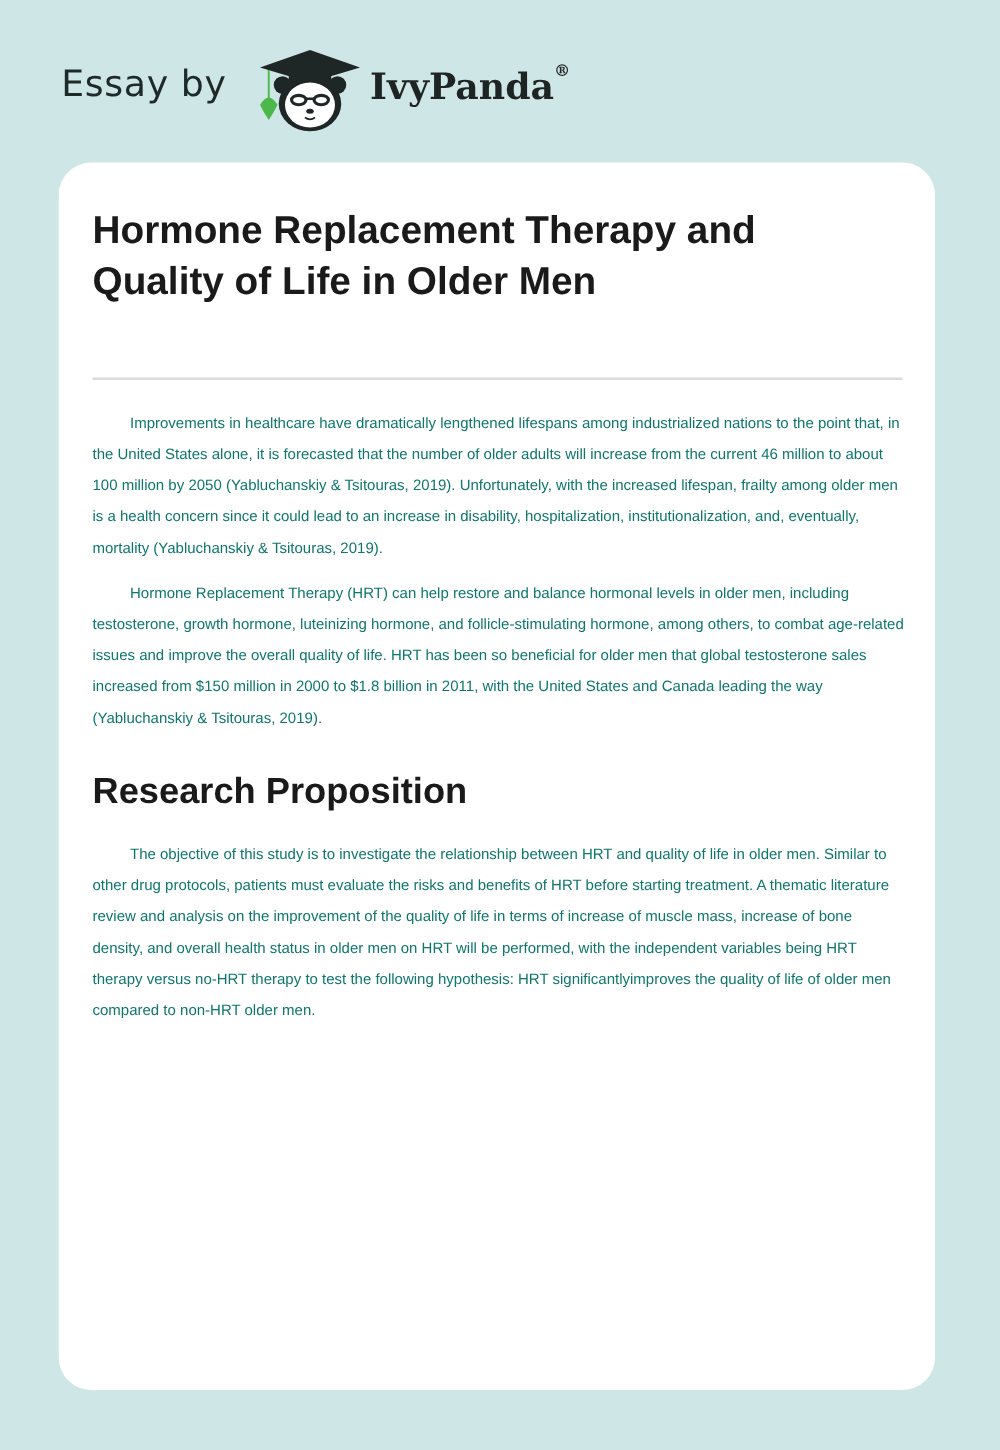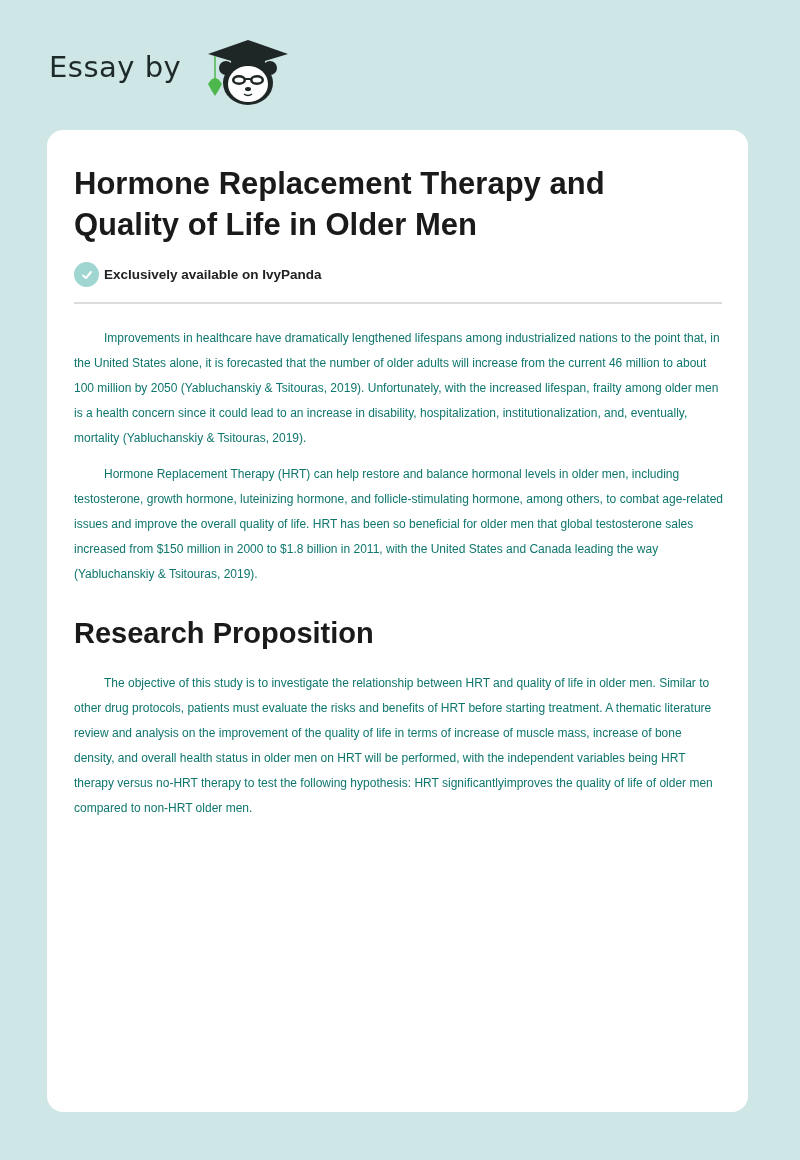--- a/index.html
+++ b/index.html
@@ -41,21 +41,21 @@
     font-size: 13px;
     vertical-align: top;
     position: relative;
     top: -2px;
   }
   .card {
     position: absolute;
     left: 47px; top: 130px;
     width: 701px; height: 982px;
     background: #ffffff;
-    border-radius: 16px;
+    border-radius: 26px;
   }
   .title {
     position: absolute;
     left: 27px; top: 33px;
     width: 640px;
     font-size: 31px;
     font-weight: bold;
     line-height: 41px;
     color: #1a1a1a;
   }
@@ -128,33 +128,26 @@
 
     <ellipse cx="36" cy="44" rx="7" ry="5" fill="#1f2626"></ellipse>
     <ellipse cx="54" cy="44" rx="7" ry="5" fill="#1f2626"></ellipse>
     <rect x="40" y="42" width="10" height="2" fill="#1f2626"></rect>
     <ellipse cx="36" cy="44" rx="4.5" ry="2.5" fill="#ffffff"></ellipse>
     <ellipse cx="54" cy="44" rx="4.5" ry="2.5" fill="#ffffff"></ellipse>
 
     <ellipse cx="45" cy="53" rx="3" ry="2" fill="#1f2626"></ellipse>
     <path d="M41,58 Q45,61 49,58" stroke="#1f2626" stroke-width="1.5" fill="none"></path>
   </svg>
+  <span class="brand-name"><span>IvyPanda</span><sup>®</sup></span>
 </div>
 
 <div class="card">
   <h1 class="title">Hormone Replacement Therapy and Quality of Life in Older Men</h1>
 
-  <div class="badge">
-    <span class="check-icon">
-      <svg width="12" height="12" viewBox="0 0 12 12">
-        <path d="M2,6.5 L5,9 L10,3" stroke="#ffffff" stroke-width="2" fill="none" stroke-linecap="round" stroke-linejoin="round"></path>
-      </svg>
-    </span>
-    <span class="badge-text">Exclusively available on IvyPanda</span>
-  </div>
 
   <div class="divider"></div>
 
   <div class="content">
     <p>Improvements in healthcare have dramatically lengthened lifespans among industrialized nations to the point that, in the United States alone, it is forecasted that the number of older adults will increase from the current 46 million to about 100 million by 2050 (Yabluchanskiy &amp; Tsitouras, 2019). Unfortunately, with the increased lifespan, frailty among older men is a health concern since it could lead to an increase in disability, hospitalization, institutionalization, and, eventually, mortality (Yabluchanskiy &amp; Tsitouras, 2019).</p>
     <p>Hormone Replacement Therapy (HRT) can help restore and balance hormonal levels in older men, including testosterone, growth hormone, luteinizing hormone, and follicle-stimulating hormone, among others, to combat age-related issues and improve the overall quality of life. HRT has been so beneficial for older men that global testosterone sales increased from $150 million in 2000 to $1.8 billion in 2011, with the United States and Canada leading the way (Yabluchanskiy &amp; Tsitouras, 2019).</p>
 
     <h2 class="second">Research Proposition</h2>
     <p>The objective of this study is to investigate the relationship between HRT and quality of life in older men. Similar to other drug protocols, patients must evaluate the risks and benefits of HRT before starting treatment. A thematic literature review and analysis on the improvement of the quality of life in terms of increase of muscle mass, increase of bone density, and overall health status in older men on HRT will be performed, with the independent variables being HRT therapy versus no-HRT therapy to test the following hypothesis: HRT significantlyimproves the quality of life of older men compared to non-HRT older men.</p>
   </div>

